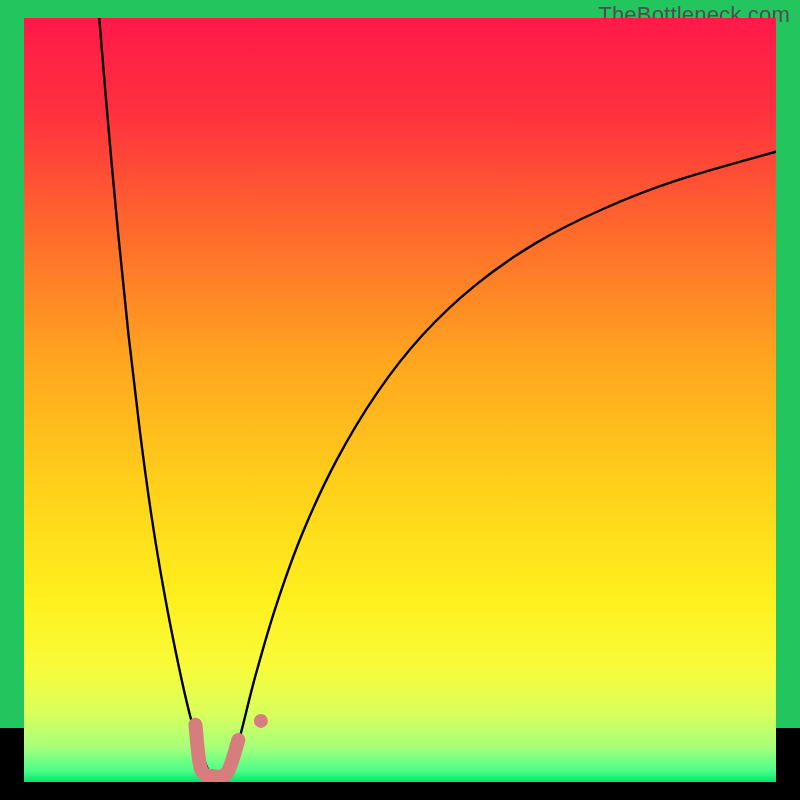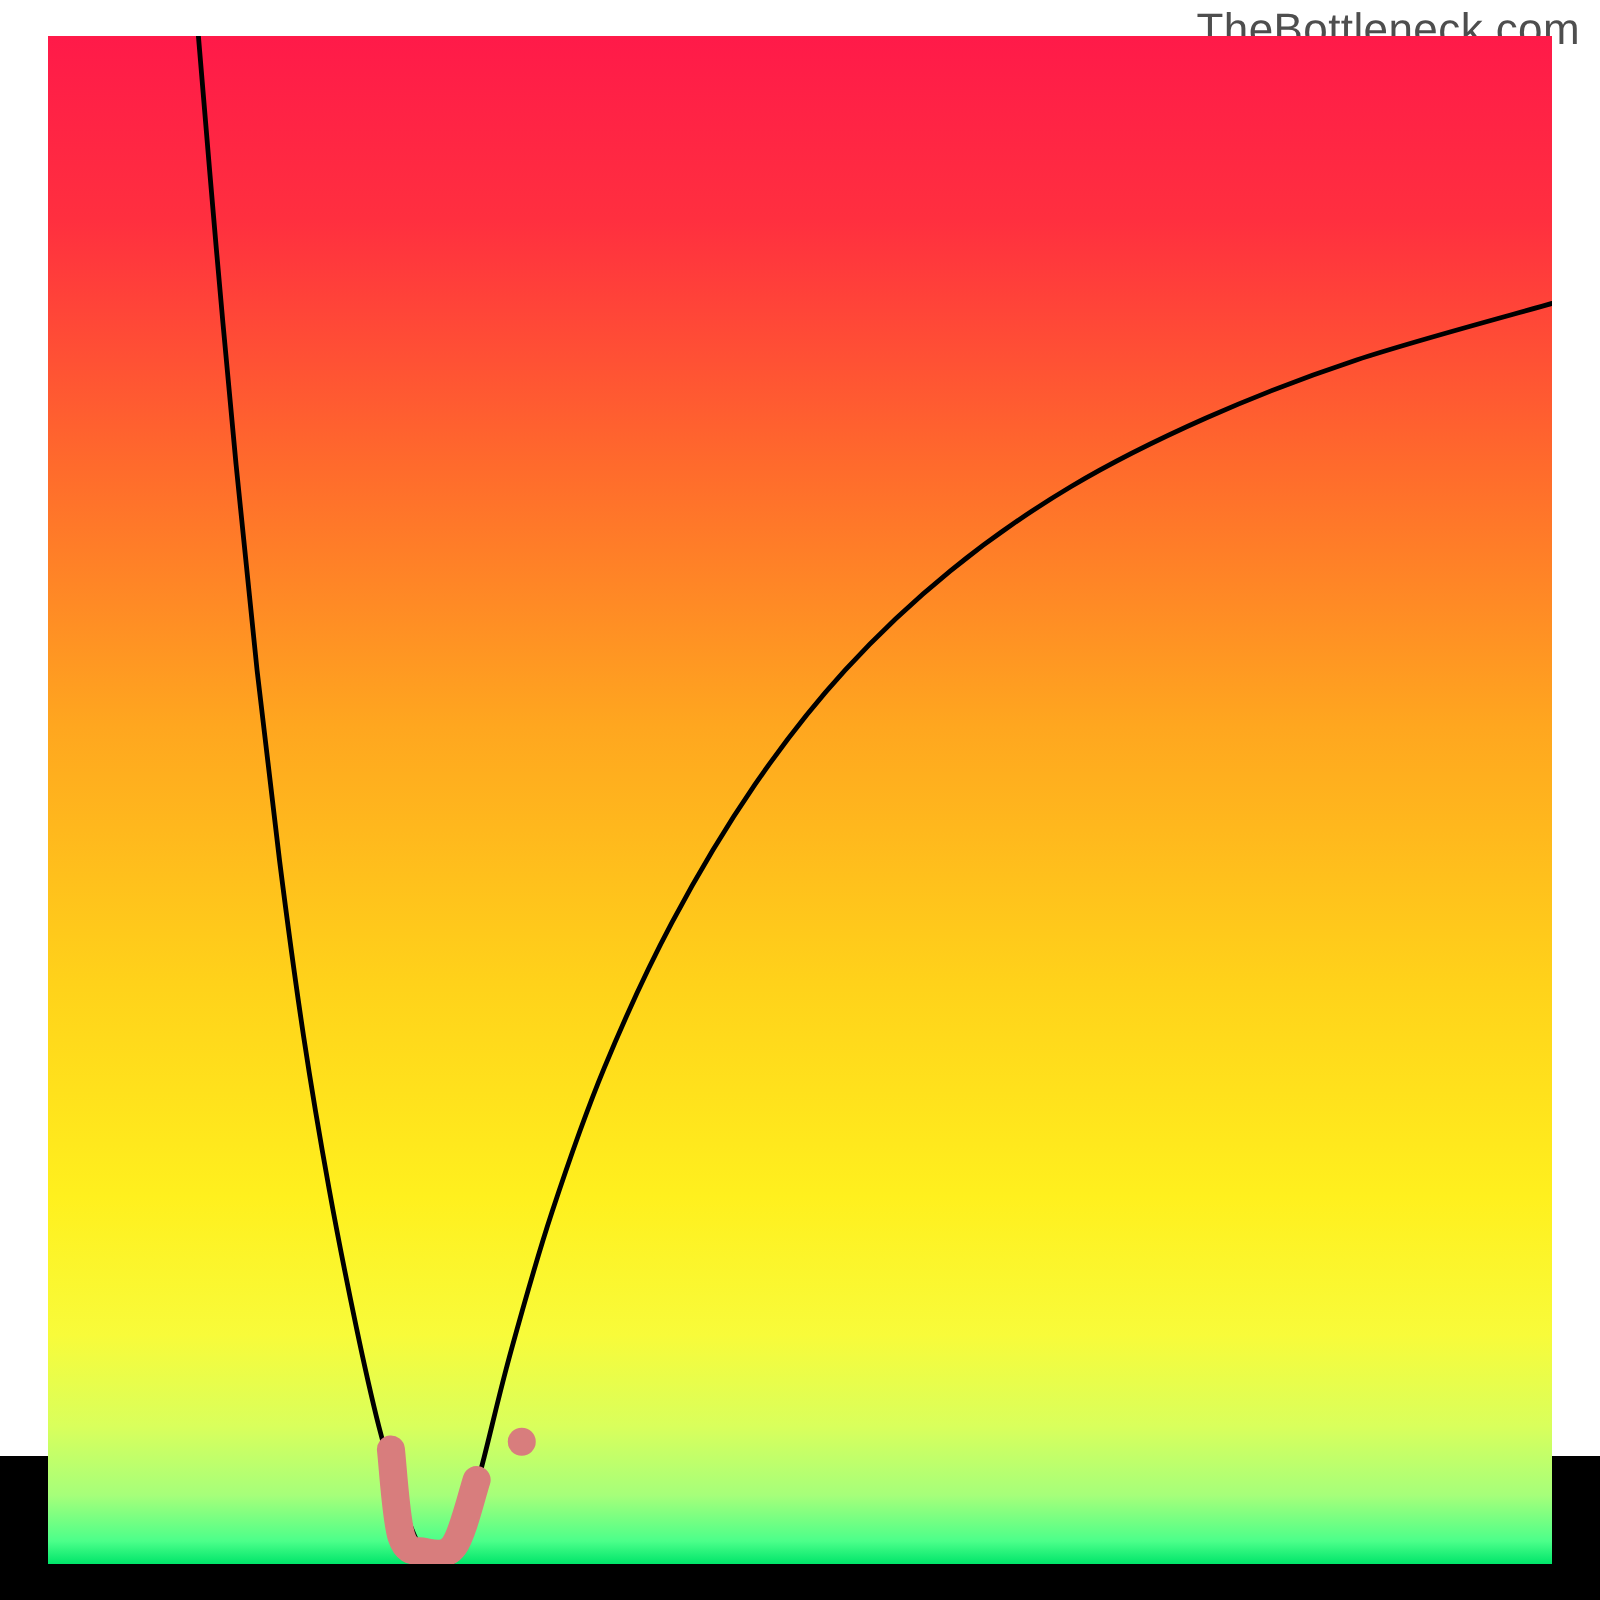--- a/index.html
+++ b/index.html
@@ -8,21 +8,21 @@
     width: 800px;
     height: 800px;
     overflow: hidden;
     background: #000;
     font-family: Arial, Helvetica, sans-serif;
   }
   .frame {
     position: relative;
     width: 800px;
     height: 728px;
-    background: #ffffff;
+    background: #22c55e;
   }
   .plot {
     position: absolute;
     left: 24px;
     top: 18px;
     width: 752px;
     height: 764px;
   }
   .watermark {
     position: absolute;

